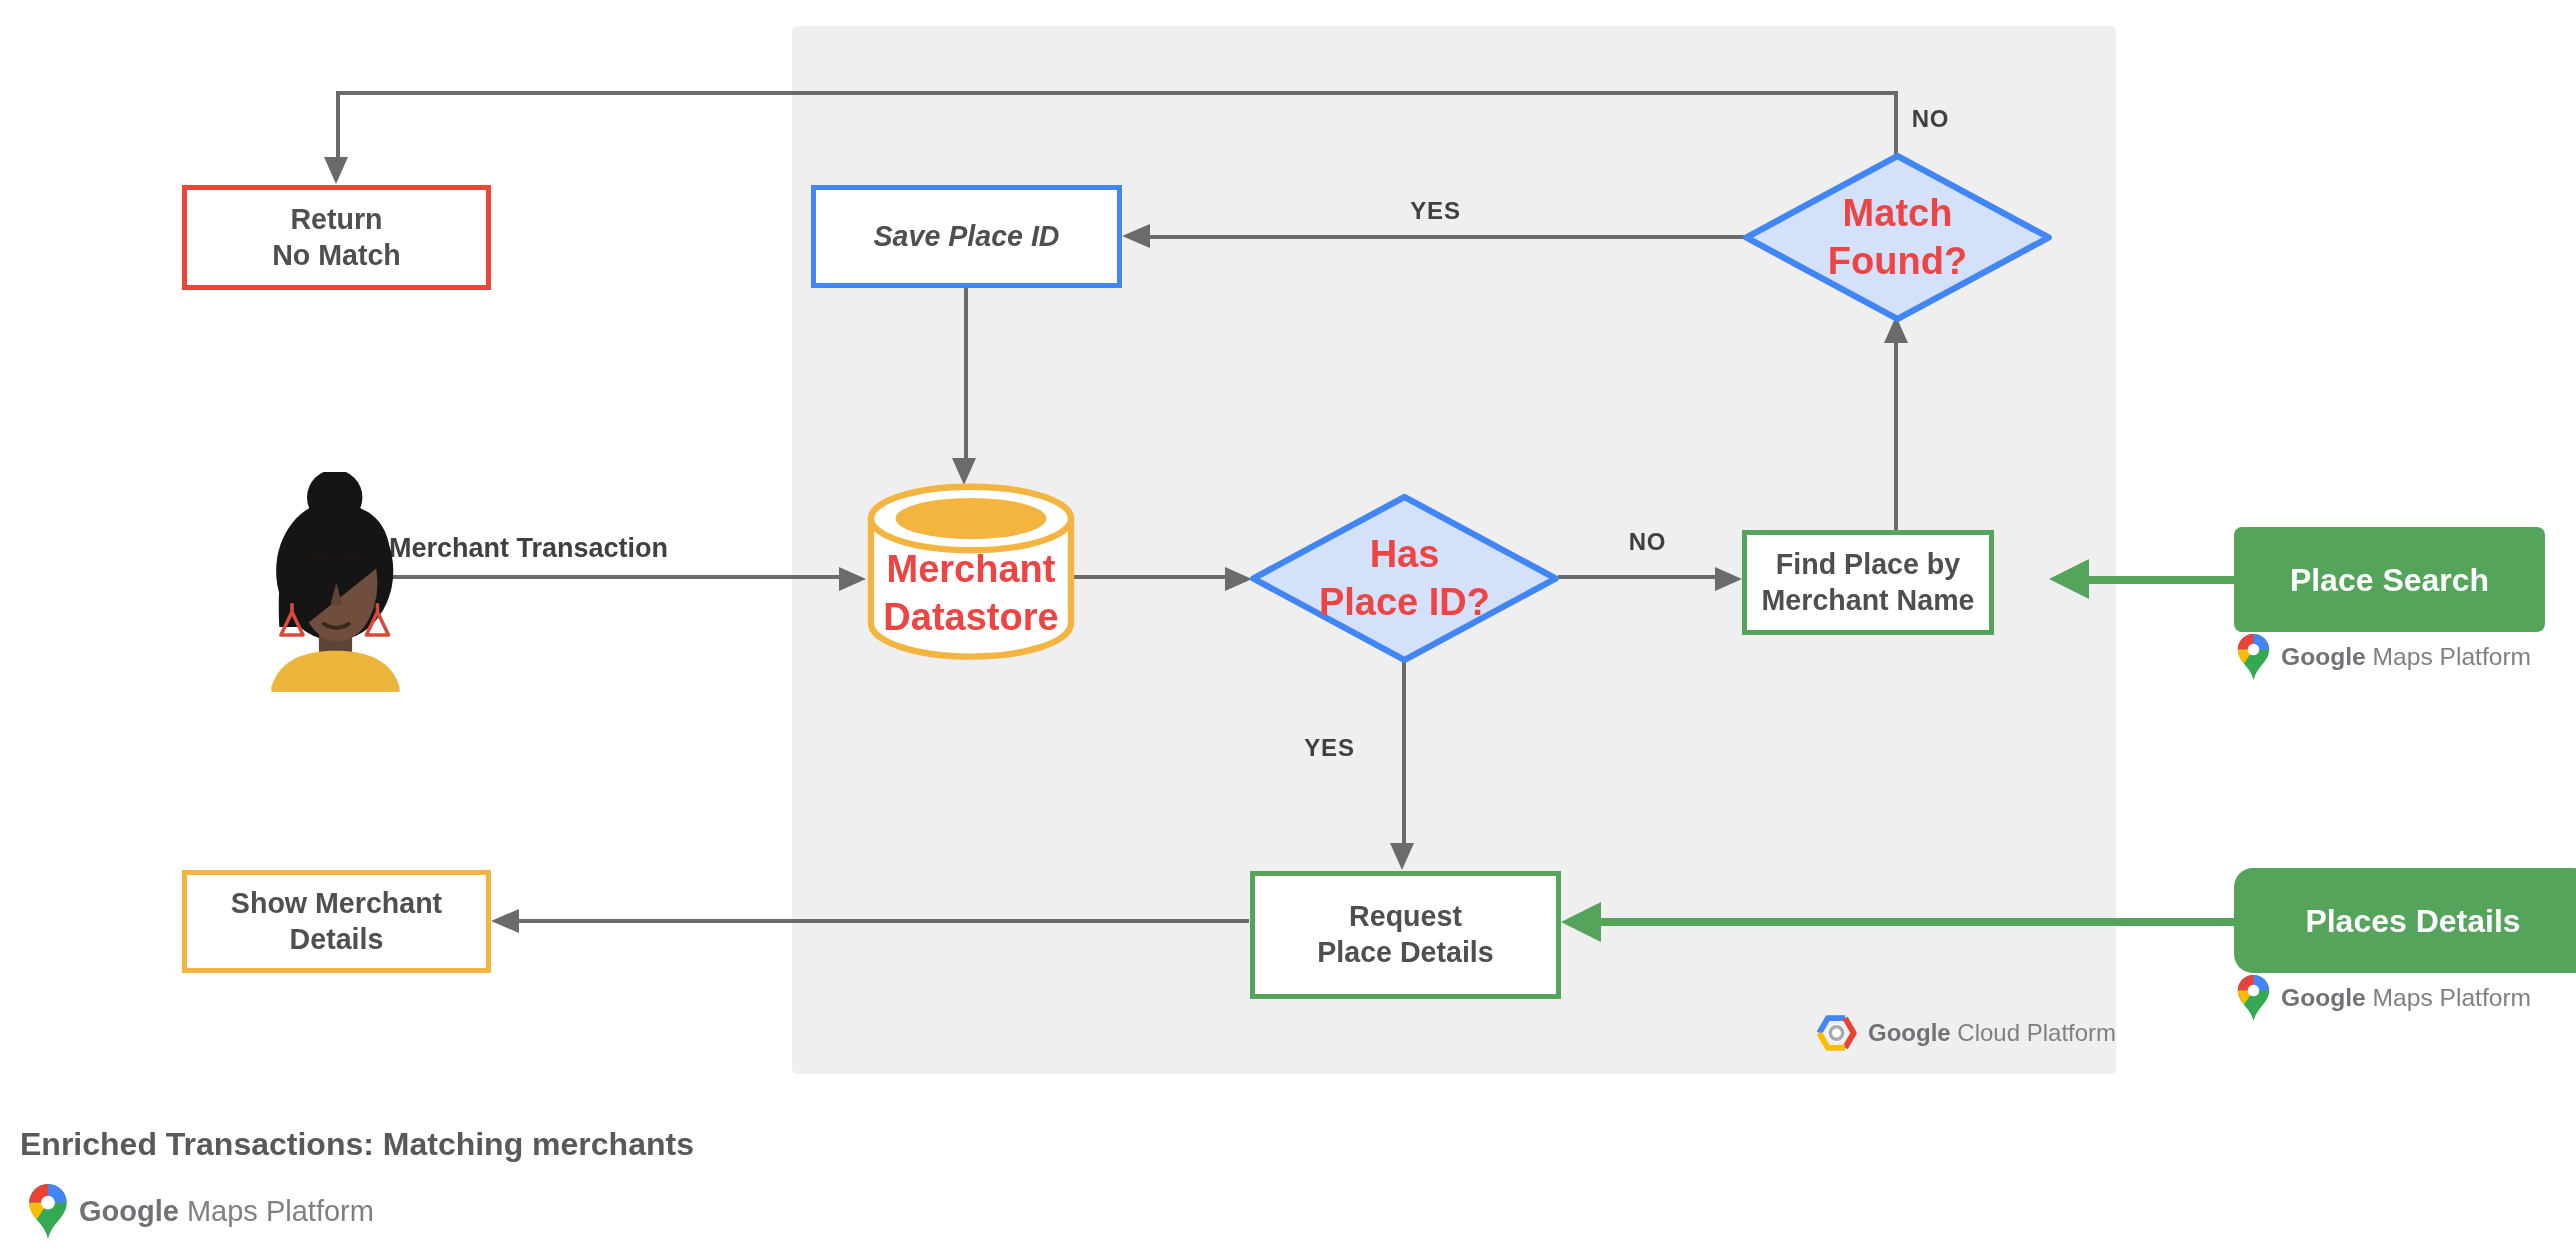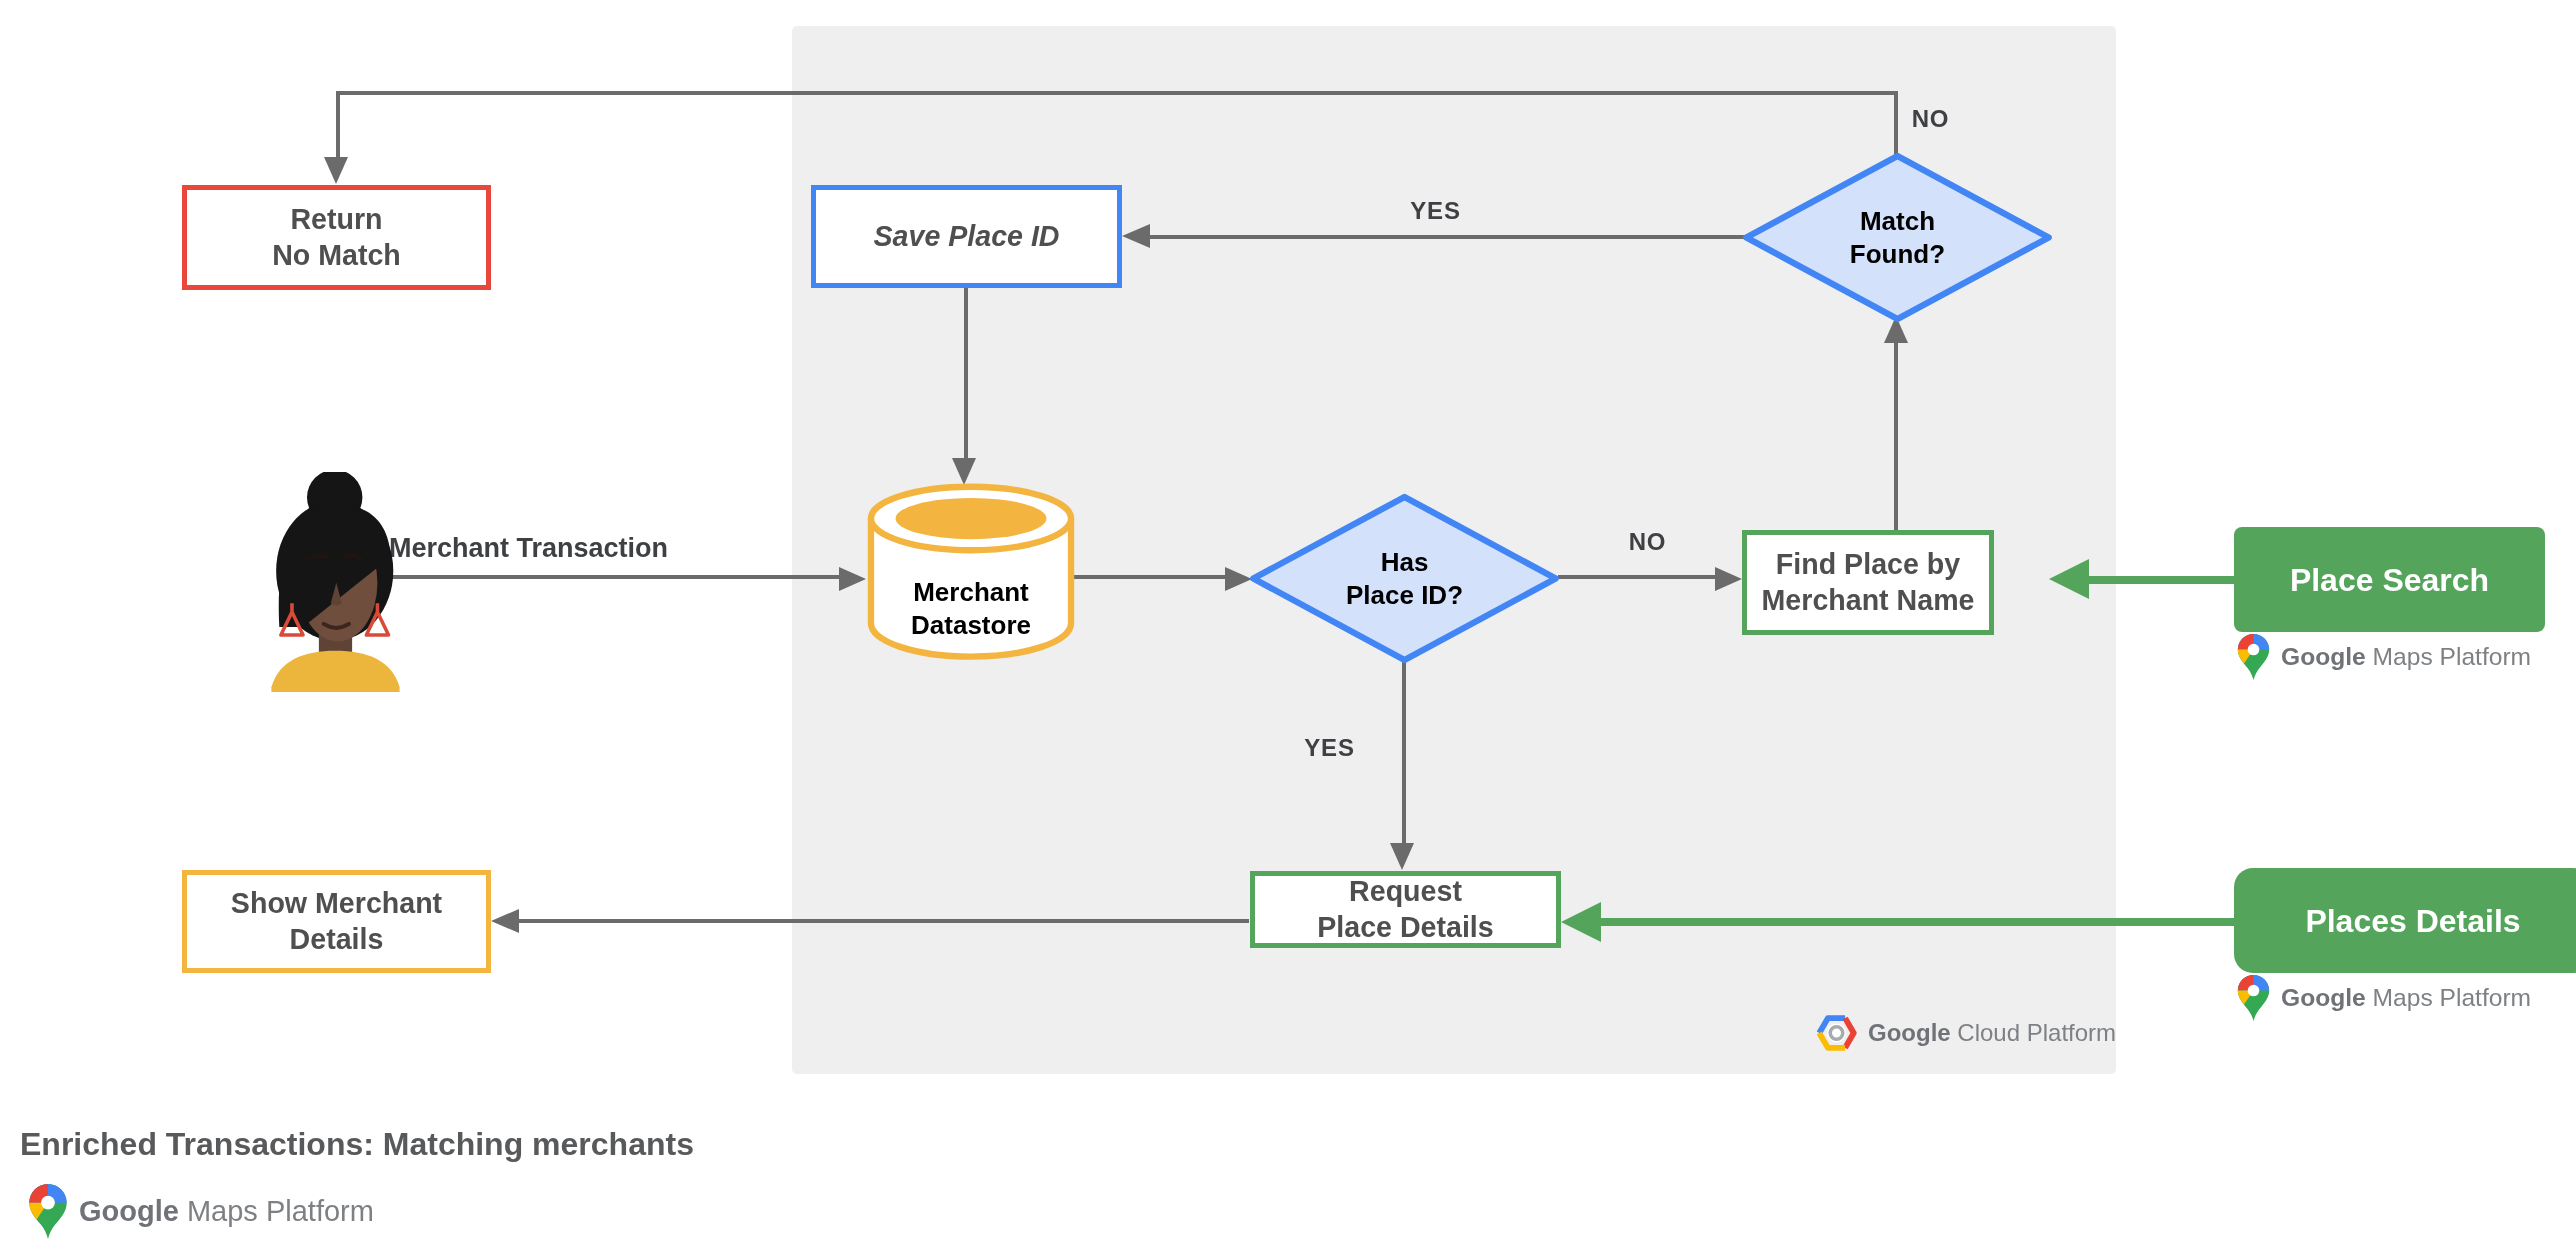--- a/index.html
+++ b/index.html
@@ -13,21 +13,21 @@
         text-align:center;font-weight:bold;font-size:28.6px;line-height:1.25;color:#4F4F4F;box-sizing:border-box;}
   .b-red{border:5.6px solid #E8473B;text-align:center;}
   .b-blue{border:5.6px solid #4285F4;}
   .b-green{border:5.6px solid #55A45C;}
   .b-yellow{border:5.6px solid #F3B440;}
   .fill-green{background:#55A45C;color:#ffffff;border-radius:8px;font-size:32px;}
   
   .dia{position:absolute;}
   .dia svg{position:absolute;left:0;top:0;}
   .dia .txt{position:absolute;inset:0;display:flex;flex-direction:column;align-items:center;justify-content:center;
-            font-weight:bold;font-size:26px;line-height:1.25;color:#000000;text-align:center;}
+            font-weight:bold;font-size:38px;line-height:1.25;color:#ef4444;text-align:center;}
   .cyl .txt{justify-content:flex-end;padding-bottom:22px;box-sizing:border-box;}
   
   .ln{position:absolute;background:#6B6B6B;}
   .gln{position:absolute;background:#55A45C;}
   .ah{position:absolute;width:0;height:0;}
   .ah-r{border-top:12px solid transparent;border-bottom:12px solid transparent;border-left:27px solid #6B6B6B;}
   .ah-l{border-top:12px solid transparent;border-bottom:12px solid transparent;border-right:28px solid #6B6B6B;}
   .ah-u{border-left:12px solid transparent;border-right:12px solid transparent;border-bottom:27px solid #6B6B6B;}
   .ah-d{border-left:12px solid transparent;border-right:12px solid transparent;border-top:27px solid #6B6B6B;}
   .gah-l{border-top:20.6px solid transparent;border-bottom:20.6px solid transparent;border-right:40px solid #55A45C;}
@@ -135,21 +135,21 @@
 
   <div class="node b-green" style="left:1742px;top:530px;width:252px;height:105px;">
     <div><span>Find Place by</span><br>
          <span>Merchant Name</span></div>
   </div>
 
   <div class="node fill-green" style="left:2234px;top:527px;width:311px;height:105px;">
     <span>Place Search</span>
   </div>
 
-  <div class="node b-green" style="left:1250px;top:871px;width:311px;height:77px;">
+  <div class="node b-green" style="left:1250px;top:871px;width:311px;height:128px;">
     <div><span>Request</span><br>
          <span>Place Details</span></div>
   </div>
 
   <div class="node fill-green" style="left:2234px;top:868px;width:358px;height:105px;border-radius:19px;">
     <span>Places Details</span>
   </div>
 
   <div class="node b-yellow" style="left:182px;top:870px;width:309px;height:103px;">
     <div><span>Show Merchant</span><br>

